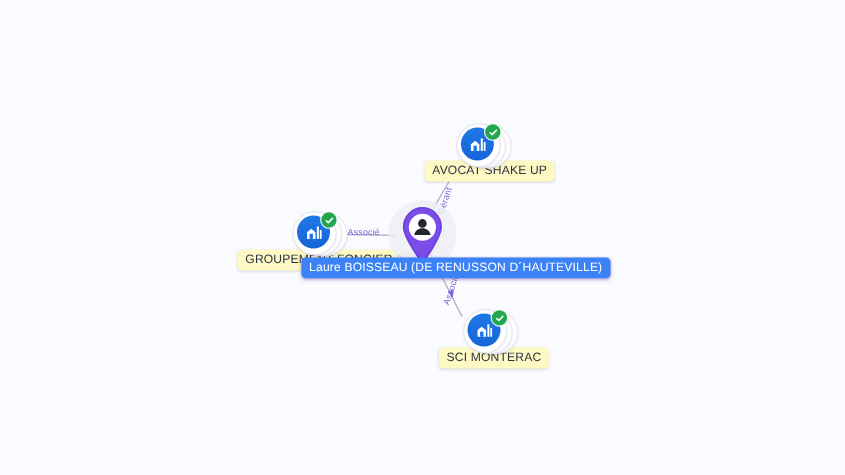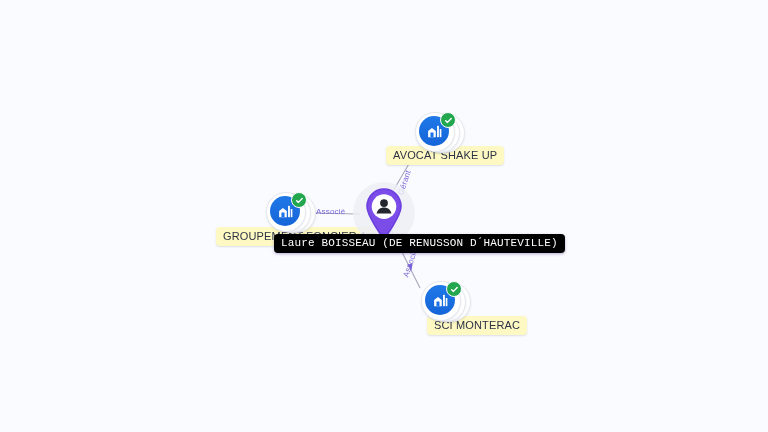--- a/index.html
+++ b/index.html
@@ -105,25 +105,24 @@
     font-size: 11px;
     line-height: 14px;
     color: #2b3245;
     background: #fef9c3;
     border-radius: 4px;
     padding: 2px 7px 3px 7px;
     box-shadow: 0 1px 2px rgba(30,40,80,0.13);
     letter-spacing: .15px;
   }
   .node-label.selected {
-    background: #000000;
+    background: #3b82f6;
     color: #ffffff;
     box-shadow: 0 1px 3px rgba(60,30,140,0.35);
     z-index: 40;
-    font-family: Liberation Mono, monospace;
   }
 
   
   .edge-label {
     position: absolute;
     font-size: 8px;
     line-height: 10px;
     color: #7a64d8;
     white-space: nowrap;
     letter-spacing: .2px;
@@ -212,21 +211,21 @@
         <rect x="15.6" y="4" width="2.6" height="16" fill="#ffffff"></rect>
         <rect x="19.4" y="8.5" width="2.3" height="11.5" fill="#ffffff"></rect>
       </svg>
     </div>
     <div class="verified-badge">
       <svg width="9" height="9" viewBox="0 0 12 12" aria-hidden="true">
         <path d="M2.2 6.2 L4.6 8.5 L9.6 3.4" stroke="#ffffff" stroke-width="1.9" fill="none" stroke-linecap="round" stroke-linejoin="round"></path>
       </svg>
     </div>
   </div>
-  <div class="node-label" style="left:399px; top:316px;margin-left:28px;">SCI MONTERAC</div>
+  <div class="node-label" style="left:399px; top:316px;">SCI MONTERAC</div>
 
   <div class="person-node z-nodes" style="left:353px; top:182px;">
     <div class="person-halo"></div>
     <svg class="person-pin" viewBox="0 0 40 52" xmlns="http://www.w3.org/2000/svg">
       <path d="M20 51 C20 51 37 28.5 37 18.6 C37 8.7 29.4 1 20 1 C10.6 1 3 8.7 3 18.6 C3 28.5 20 51 20 51 Z" fill="#7b4ce8" stroke="#6c3fe0" stroke-width="1.6"></path>
       <circle cx="20" cy="18.6" r="12.3" fill="#ffffff"></circle>
       <circle cx="20" cy="15.1" r="3.9" fill="#23262f"></circle>
       <path d="M12.6 25.6 C13.4 21.6 16.4 19.6 20 19.6 C23.6 19.6 26.6 21.6 27.4 25.6 Z" fill="#23262f"></path>
     </svg>
   </div>

